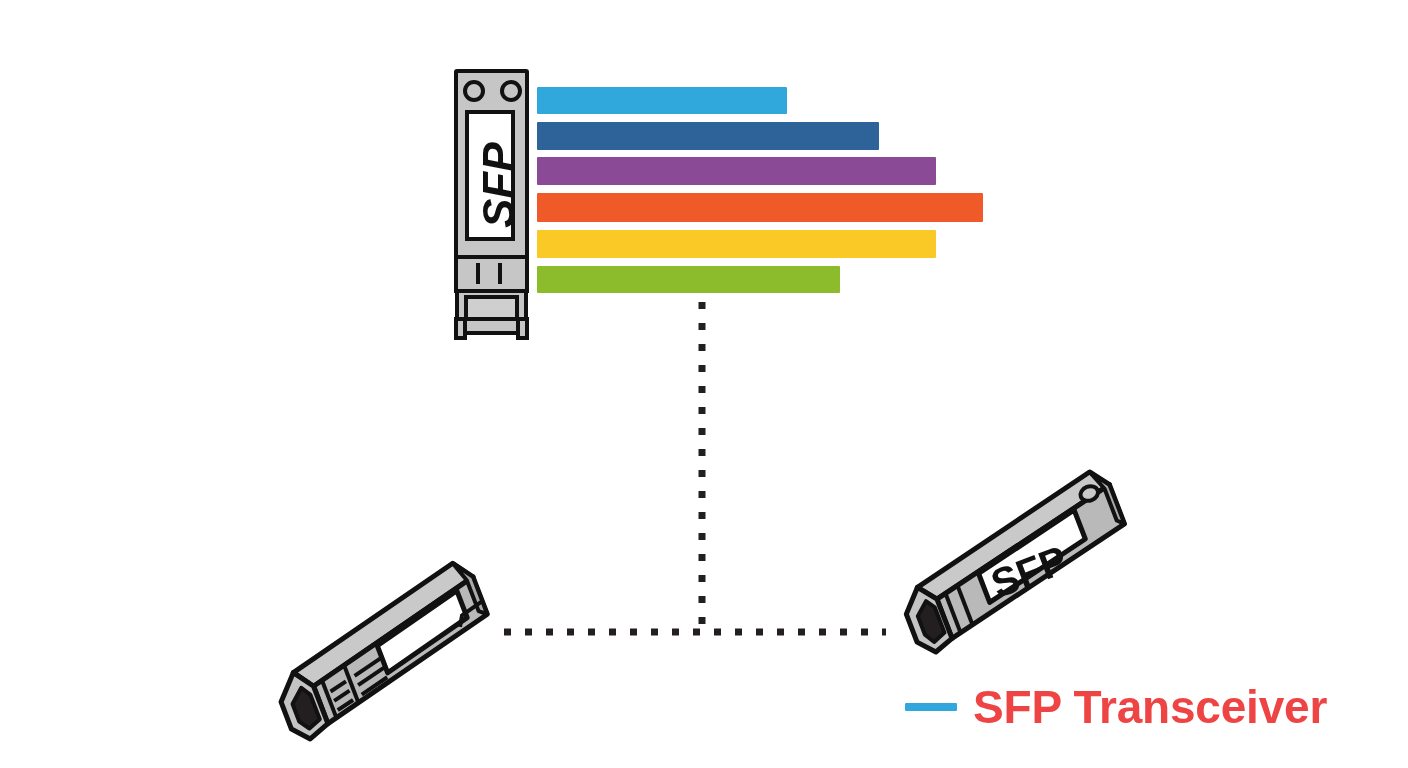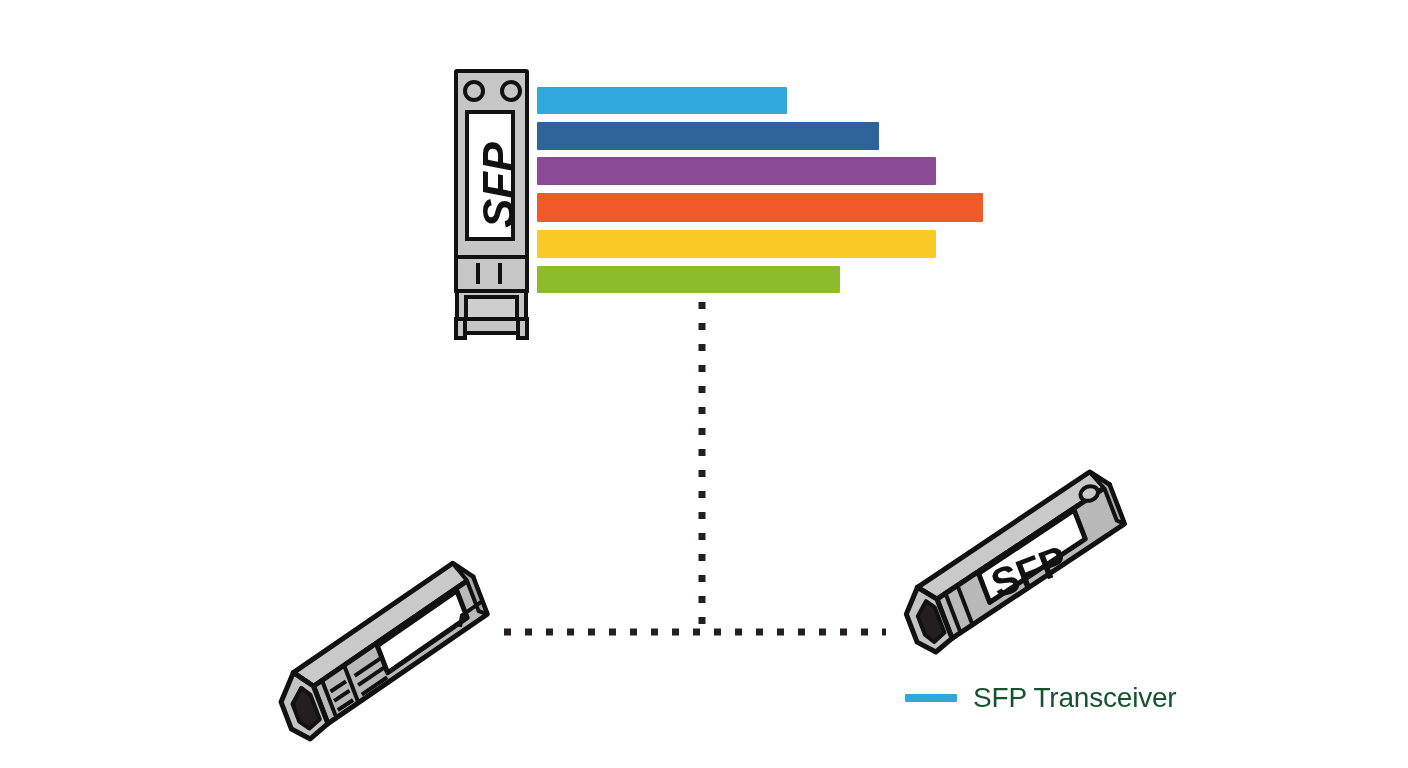--- a/index.html
+++ b/index.html
@@ -37,23 +37,23 @@
     align-items: center;
     gap: 16px;
   }
   .legend-swatch {
     width: 52px;
     height: 8px;
     border-radius: 1px;
   }
   .legend-label {
     font-family: "Liberation Sans", sans-serif;
-    font-size: 28px;
-    font-weight: 400;
-    color: #14532d;
+    font-size: 46px;
+    font-weight: 700;
+    color: #ef4444;
     letter-spacing: -0.2px;
     white-space: nowrap;
     line-height: 1;
   }
   .sfp-text-vertical {
     position: absolute;
     font-family: "Liberation Sans", sans-serif;
     font-style: italic;
     font-weight: bold;
     font-size: 44px;

